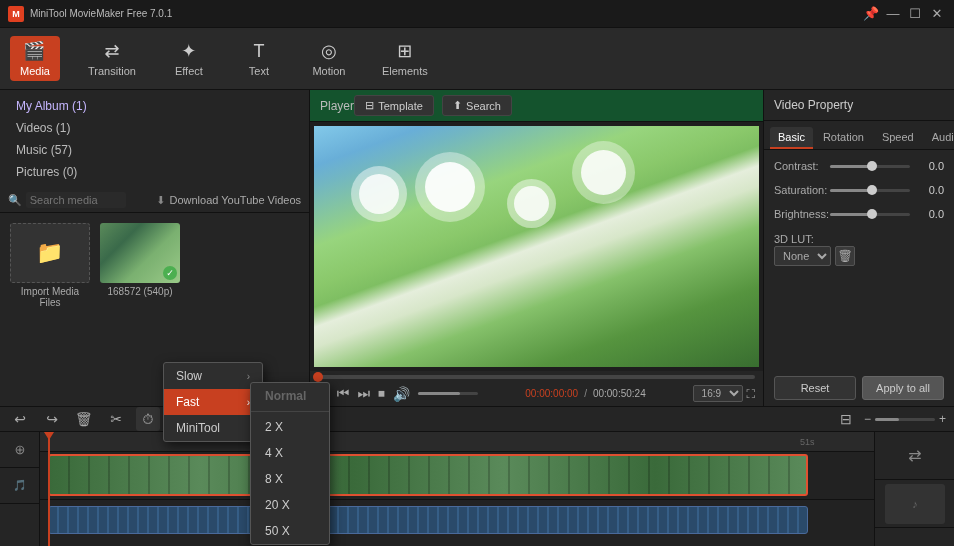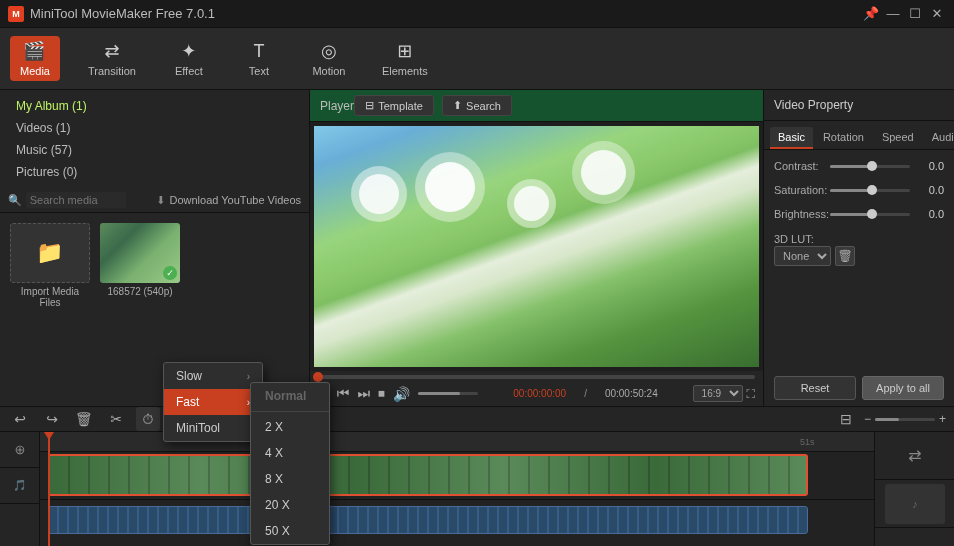--- a/index.html
+++ b/index.html
@@ -35,21 +35,21 @@
       background: #e04020;
       border-radius: 2px;
       display: flex;
       align-items: center;
       justify-content: center;
       font-size: 9px;
       color: white;
       font-weight: bold;
     }
     #title-text {
-      font-size: 13px;
+      font-size: 10px;
       color: #bbb;
     }
     #title-controls {
       display: flex;
       gap: 4px;
     }
     .title-btn {
       width: 18px;
       height: 18px;
       display: flex;
@@ -116,21 +116,21 @@
       flex-direction: column;
       gap: 2px;
     }
     .album-item {
       padding: 3px 8px;
       cursor: pointer;
       border-radius: 3px;
       font-size: 12px;
       color: #bbb;
     }
-    .album-item.selected { color: #bef264; }
+    .album-item.selected { color: #c4b5fd; }
 
     #search-bar {
       display: flex;
       align-items: center;
       padding: 4px 8px;
       gap: 4px;
       border-bottom: 1px solid #111;
     }
     #search-bar input {
       background: #333;
@@ -776,21 +776,21 @@
           <span class="ctrl-btn">⏮</span>
           <span class="ctrl-btn">⏭</span>
           <span class="ctrl-btn">⏹</span>
           <span class="ctrl-btn">🔊</span>
           <div id="volume-row">
             <div class="vol-bar">
               <div class="vol-fill"></div>
             </div>
           </div>
         </div>
-        <div style="display:flex;align-items:center;gap:18px;justify-content:center;">
+        <div style="display:flex;align-items:center;gap:6px;justify-content:center;">
           <span id="time-display">00:00:00:00</span>
           <span id="time-slash">/</span>
           <span id="duration">00:00:50:24</span>
         </div>
         <div style="display:flex;align-items:center;gap:4px;">
           <select id="aspect-select">
             <option>16:9</option>
             <option>4:3</option>
             <option>1:1</option>
           </select>

